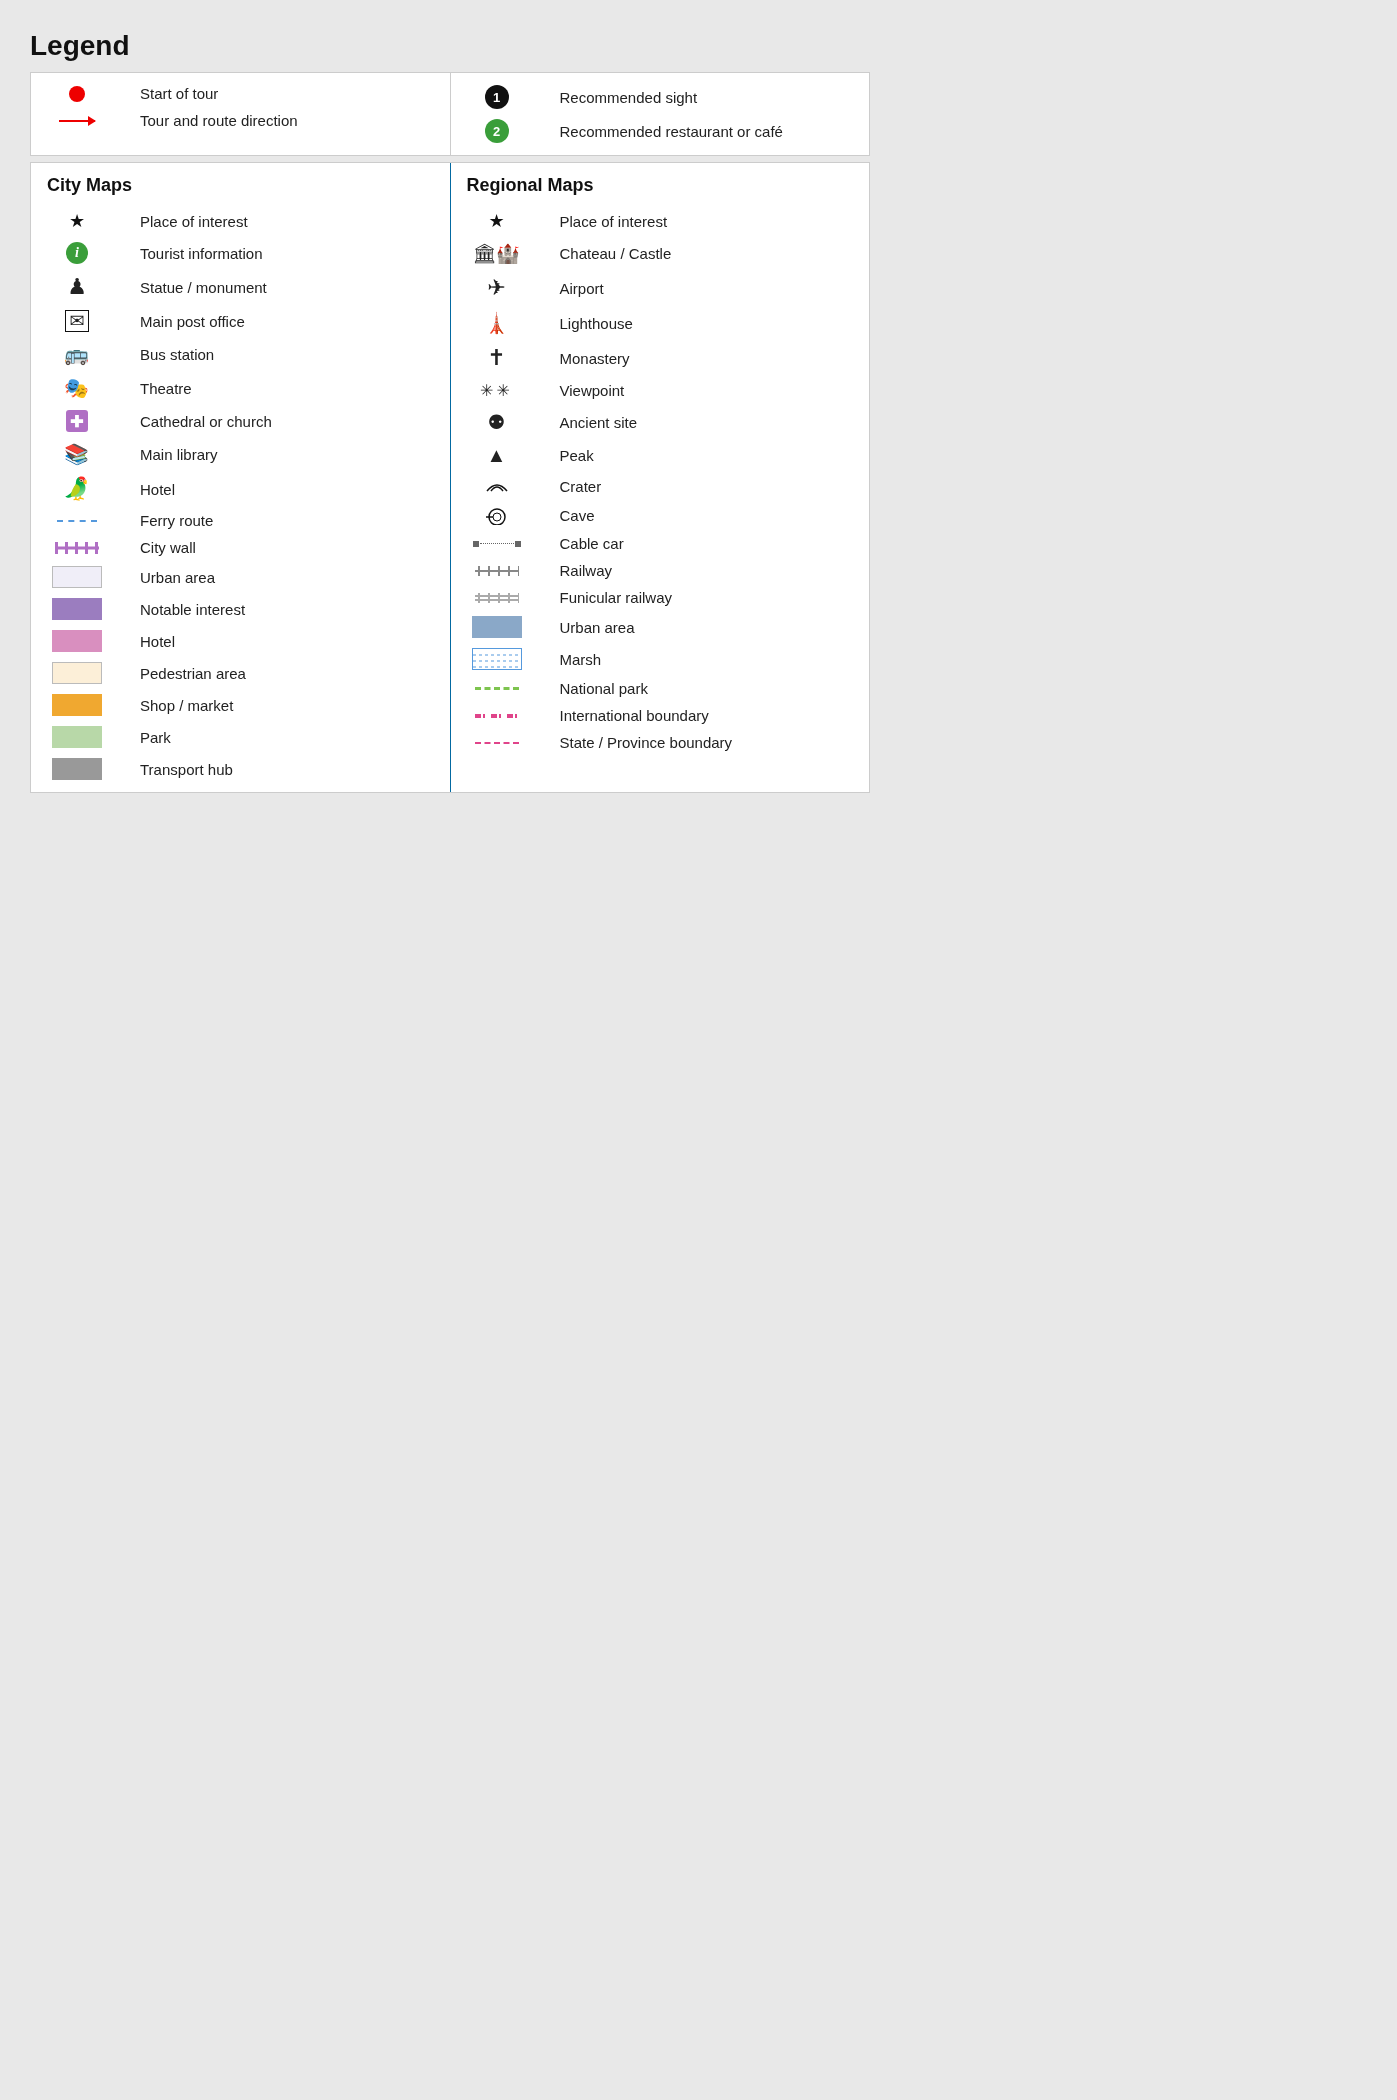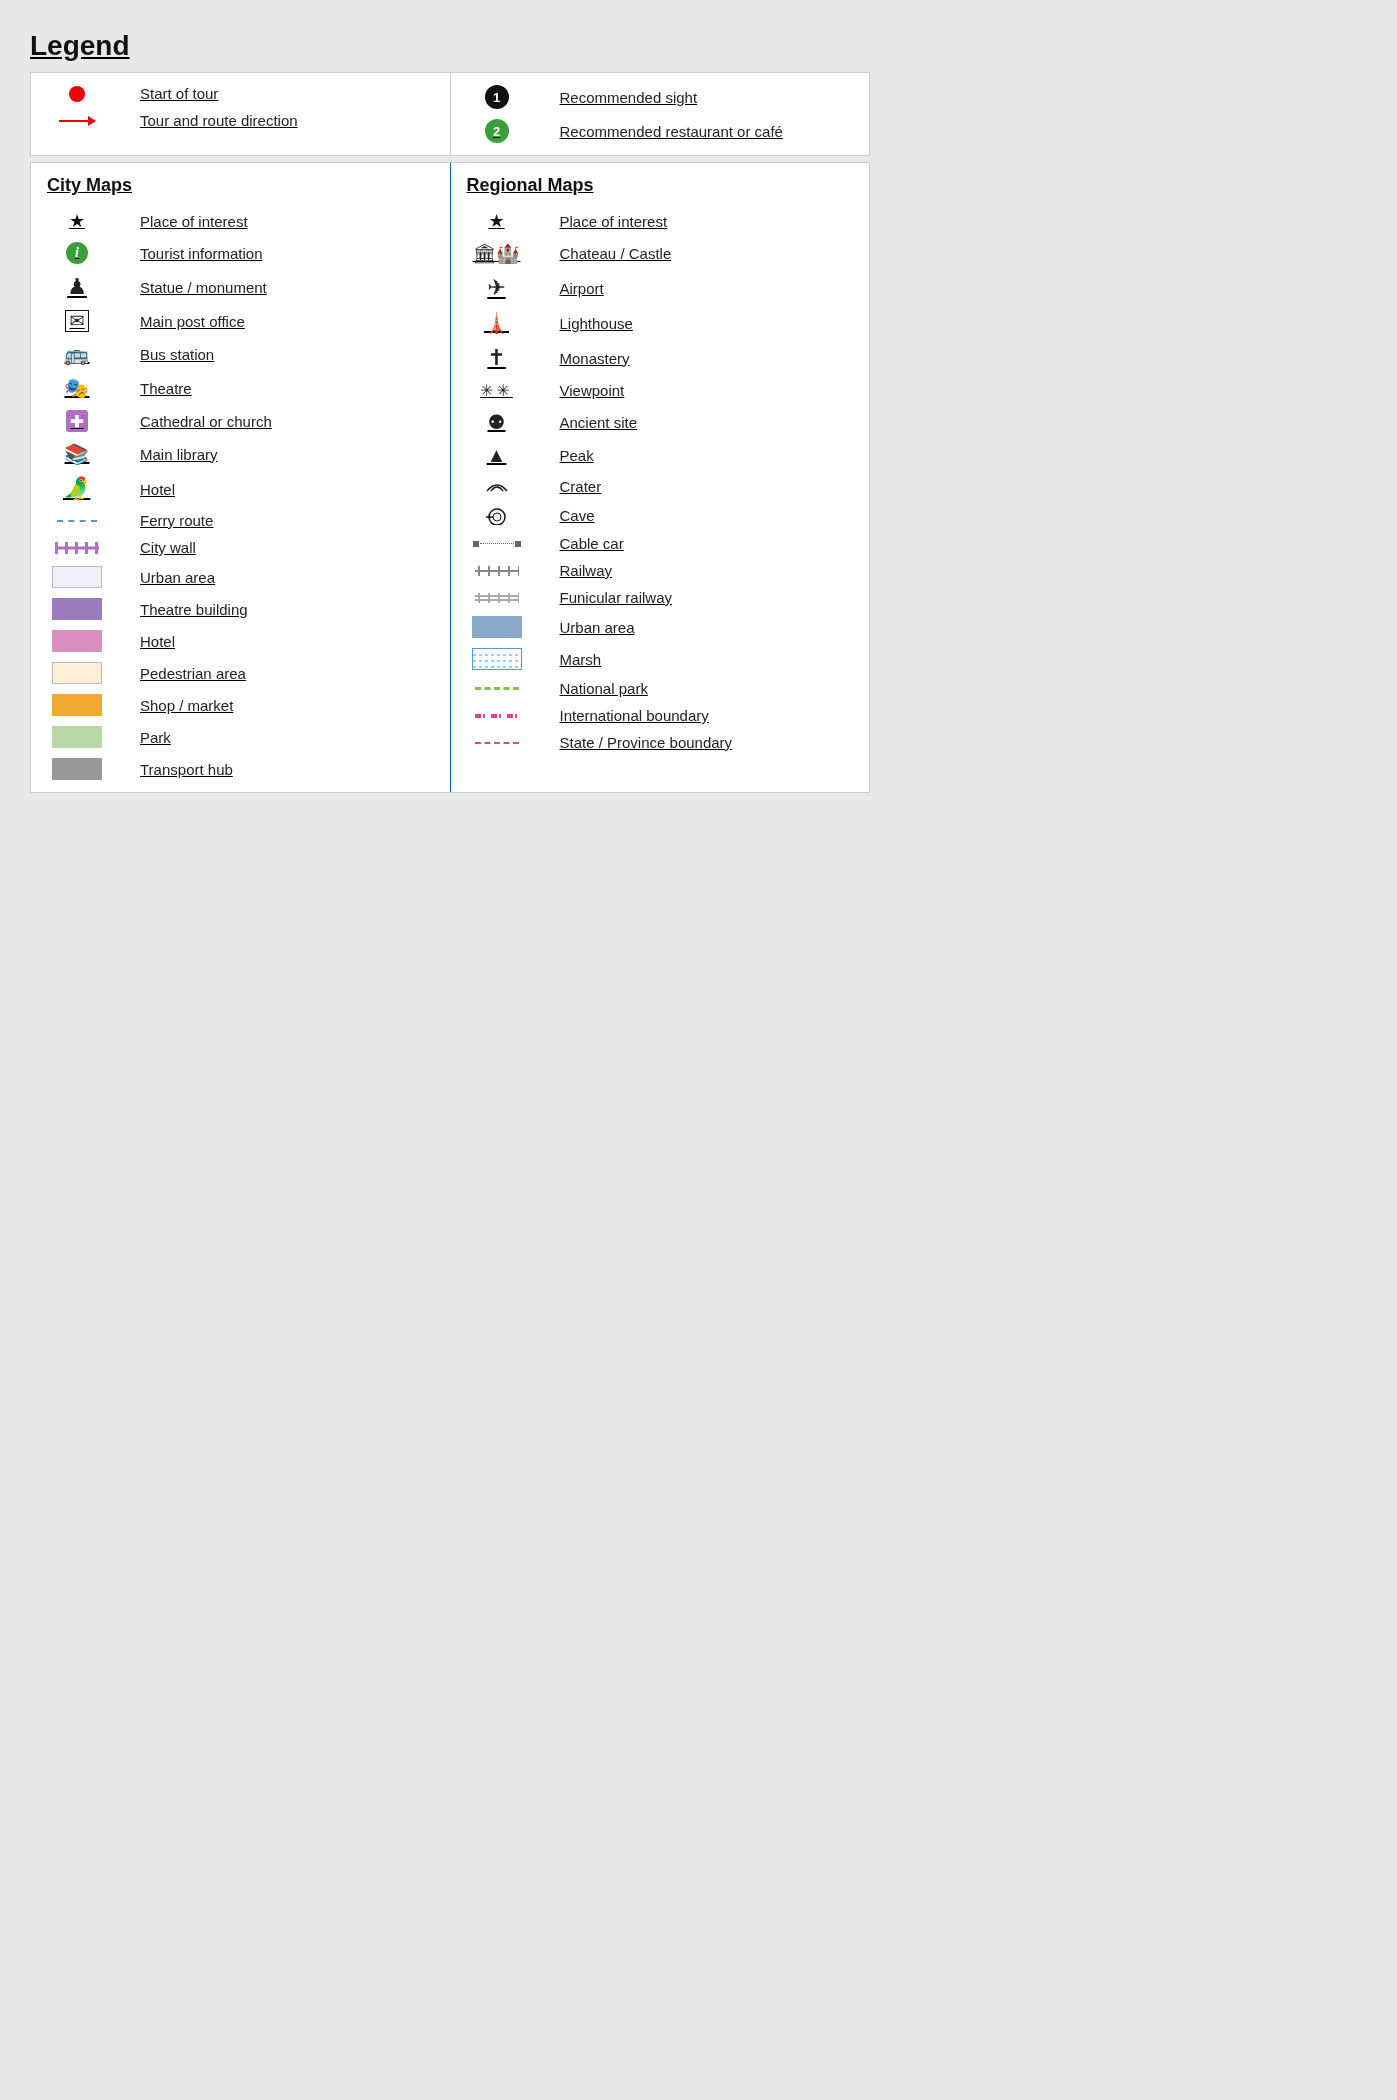--- a/index.html
+++ b/index.html
@@ -5,21 +5,20 @@
     * { box-sizing: border-box; margin: 0; padding: 0; }
     body {
       background: #e8e8e8;
       font-family: Arial, Helvetica, sans-serif;
       padding: 20px;
       width: 900px;
     }
     .legend-container {
       background: #e8e8e8;
       padding: 10px;
-      text-decoration: underline;
     }
     .legend-title {
       font-size: 28px;
       font-weight: bold;
       margin-bottom: 10px;
       color: #111;
     }
     
     .top-section {
       display: flex;
@@ -370,21 +369,21 @@
         <div class="icon-cell">
           <div class="color-box urban-box"></div>
         </div>
         <div class="label-cell">Urban area</div>
       </div>
 
       <div class="legend-row">
         <div class="icon-cell">
           <div class="color-box notable-box"></div>
         </div>
-        <div class="label-cell">Theatre building</div>
+        <div class="label-cell">Notable interest</div>
       </div>
 
       <div class="legend-row">
         <div class="icon-cell">
           <div class="color-box hotel-box"></div>
         </div>
         <div class="label-cell">Hotel</div>
       </div>
 
       <div class="legend-row">

